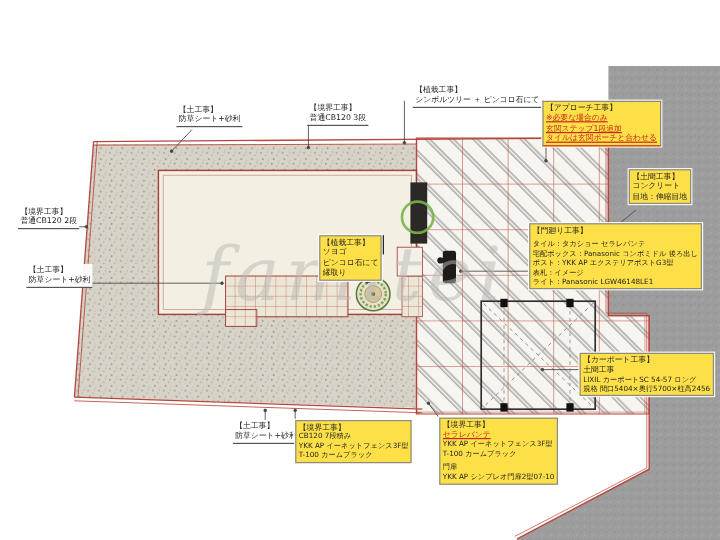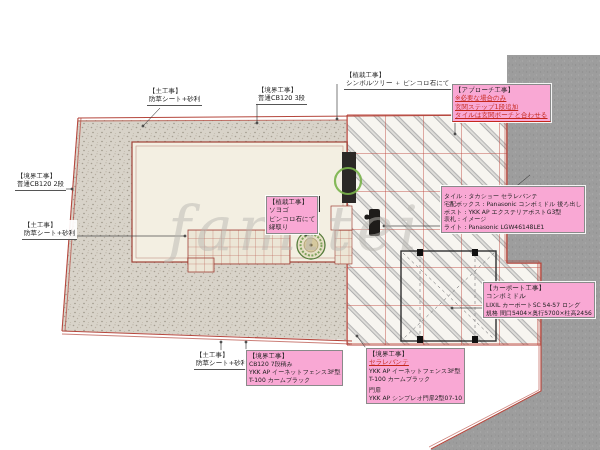--- a/index.html
+++ b/index.html
@@ -3,21 +3,21 @@
 <meta charset="utf-8">
 <style>
   html,body{margin:0;padding:0;background:#fff;}
   #stage{position:relative;width:600px;height:450px;background:#ffffff;overflow:hidden;
          font-family:"DejaVu Sans","Liberation Sans",sans-serif;}
   #plan-svg{position:absolute;left:0;top:0;z-index:0;}
   #watermark{position:absolute;left:168px;top:192px;z-index:1;
     font-family:"DejaVu Serif","Liberation Serif",serif;font-style:italic;
     font-size:62px;letter-spacing:5px;color:rgba(185,183,178,0.5);pointer-events:none;}
   .lbl{position:absolute;z-index:2;font-size:6.5px;line-height:1.3;color:#222;
-       background:#f9a8d4;white-space:nowrap;padding:1px 2px;}
+       background:#fde047;white-space:nowrap;padding:1px 2px;}
   .lbl .t{display:block;}
   .plain{border-bottom:1px solid #555;background:rgba(255,255,255,0.92);}
   .boxed{border:0.6px solid #8a8a8a;box-shadow:0 0 0 1px rgba(255,255,255,0.9);}
   .red{color:#c5271c;text-decoration:underline;}
   .sm{font-size:6px;}
   .gap{display:block;height:4px;}
   .redline{border-bottom:1px solid #c5271c;}
 </style>
 </head>
 <body>
@@ -166,33 +166,39 @@
     <span class="t">シンボルツリー ＋ ピンコロ石にて</span>
   </div>
 
   <div class="lbl boxed redline" style="left:452px;top:84px;">
     <span class="t">【アプローチ工事】</span>
     <span class="t red">※必要な場合のみ</span>
     <span class="t red">玄関ステップ1段追加</span>
     <span class="t red">タイルは玄関ポーチと合わせる</span>
   </div>
 
+  <div class="lbl boxed" style="left:524px;top:141px;">
+    <span class="t">【土間工事】</span>
+    <span class="t">コンクリート</span>
+    <span class="t">目地：伸縮目地</span>
+  </div>
 
   <div class="lbl boxed" style="left:441px;top:186px;">
+    <span class="t">【門廻り工事】</span>
     <span class="gap"></span>
     <span class="t sm">タイル：タカショー セラレバンテ</span>
     <span class="t sm">宅配ボックス：Panasonic コンボミドル 後ろ出し</span>
     <span class="t sm">ポスト：YKK AP エクステリアポストG3型</span>
     <span class="t sm">表札：イメージ</span>
     <span class="t sm">ライト：Panasonic LGW46148LE1</span>
   </div>
 
-  <div class="lbl boxed" style="left:483px;top:282px;">
+  <div class="lbl boxed" style="left:483px;top:294px;">
     <span class="t">【カーポート工事】</span>
-    <span class="t">コンボミドル</span>
+    <span class="t">土間工事</span>
     <span class="t sm">LIXIL カーポートSC 54-57 ロング</span>
     <span class="t sm">規格 間口5404×奥行5700×柱高2456</span>
   </div>
 
   <div class="lbl plain" style="left:15px;top:171px;">
     <span class="t">【境界工事】</span>
     <span class="t">普通CB120 2段</span>
   </div>
 
   <div class="lbl plain" style="left:22px;top:220px;">

